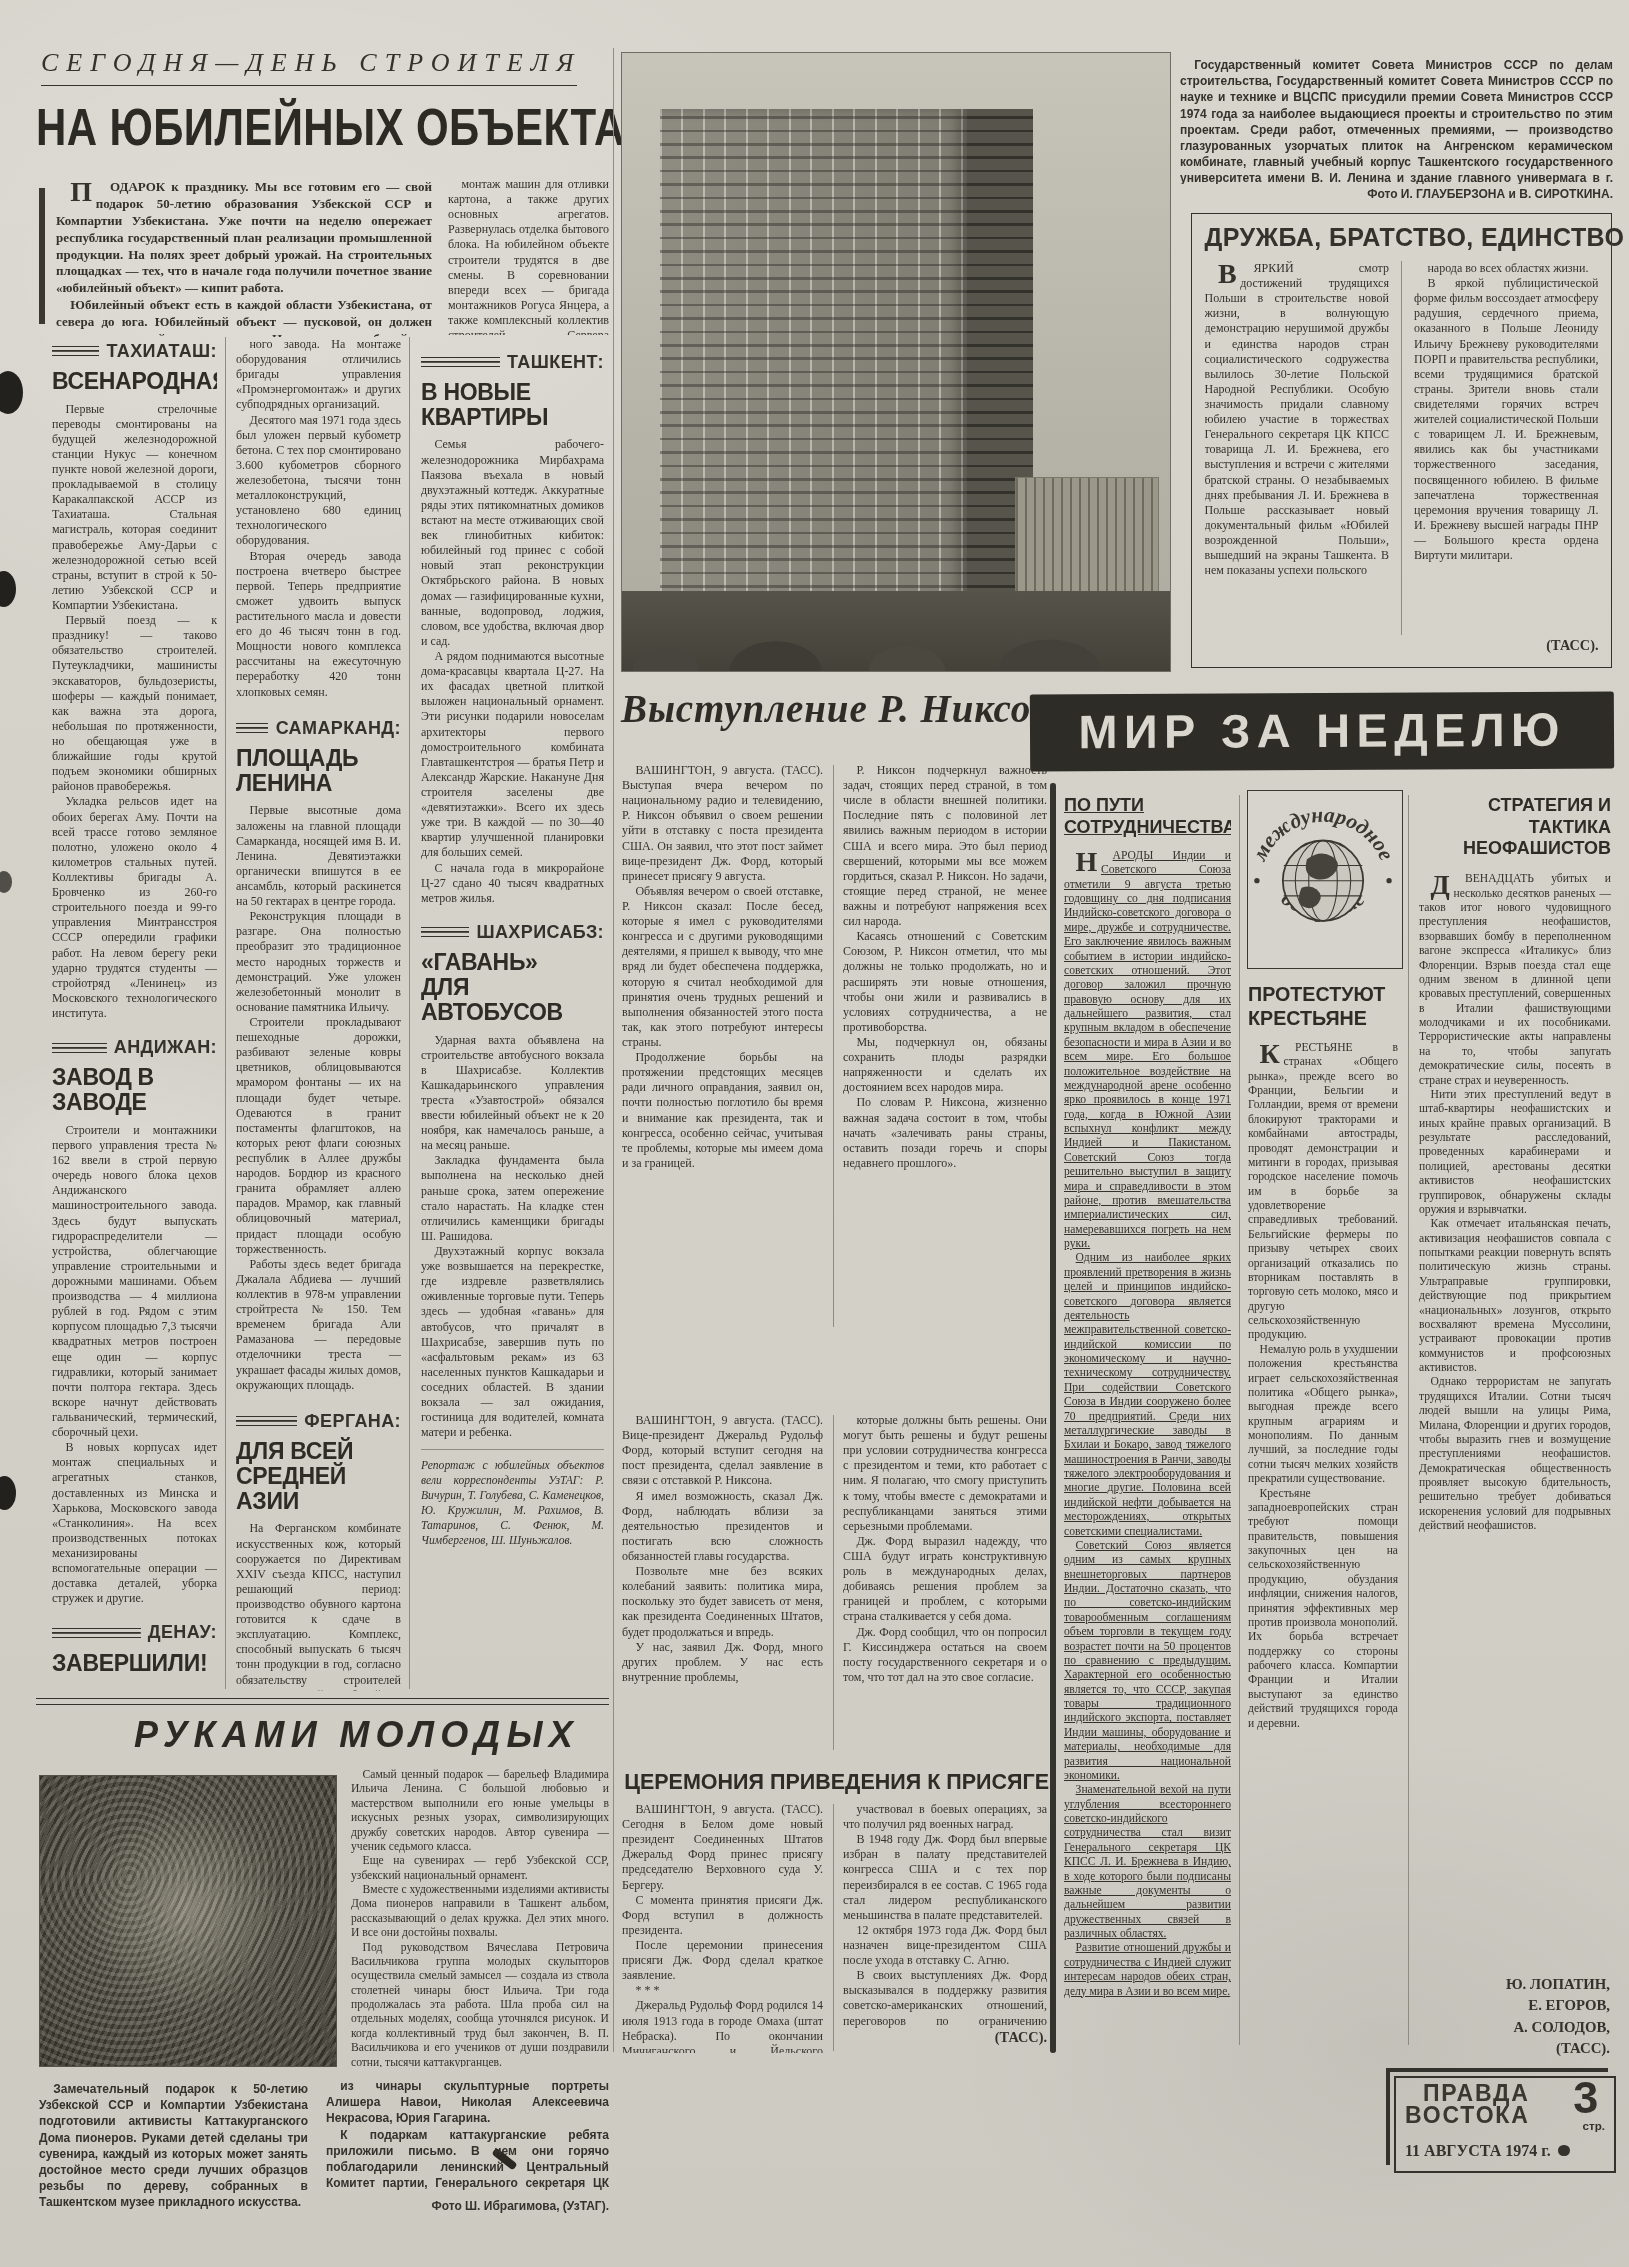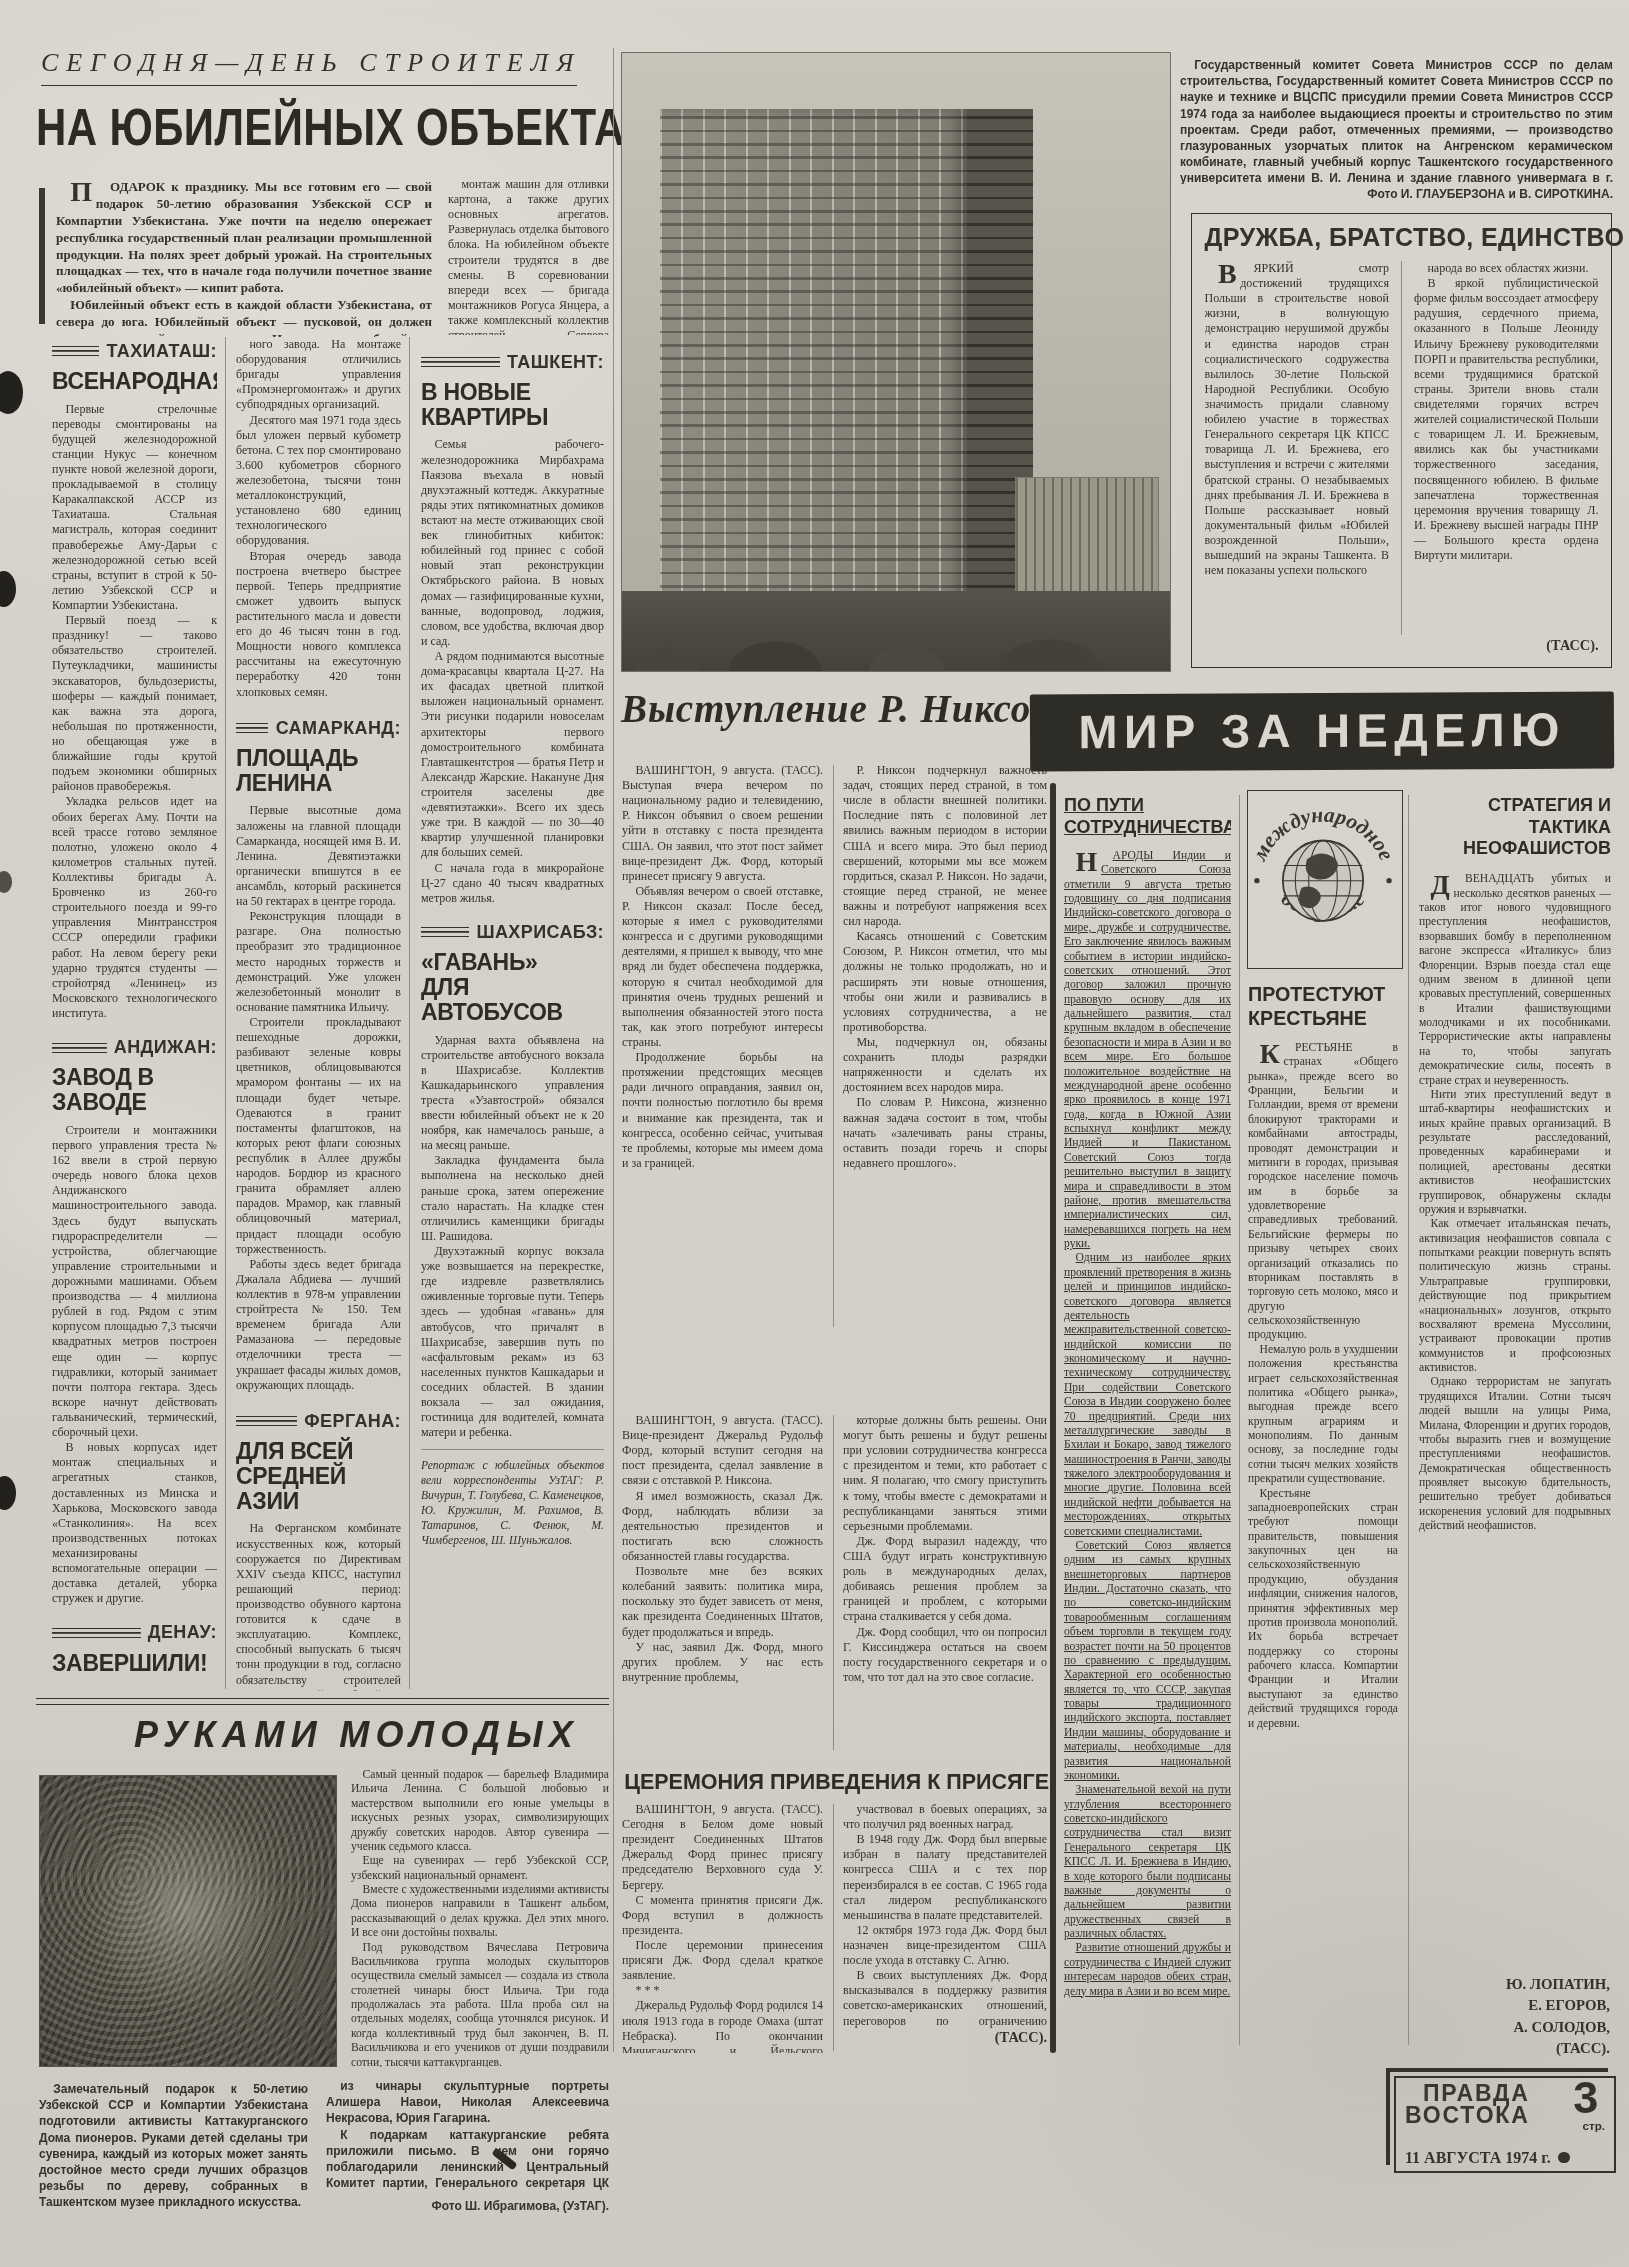--- a/index.html
+++ b/index.html
@@ -73,21 +73,21 @@
     background:radial-gradient(closest-side, rgba(224,218,202,.28), rgba(0,0,0,0));}
   .globe-box{border:1.8px solid #3a3831; background:rgba(255,255,255,.06);}
   .nameplate{border:2.7px solid #34322c; box-sizing:border-box; padding:5.4px 9px 3.6px;}
   .nameplate::before{content:""; position:absolute; left:-9.9px; top:-9.9px; width:100%; height:100%;
     border-left:4.5px solid #34322c; border-top:4.5px solid #34322c; pointer-events:none;}
   .np-row{display:flex; justify-content:space-between; align-items:flex-start;}
   .np-name{font-family:"Liberation Sans",sans-serif; font-weight:bold; font-size:23px; line-height:.95; letter-spacing:1.8px; color:#3a372f; display:flex; flex-direction:column;text-align:right;}
   .np-num{display:flex; flex-direction:column; align-items:center; margin-top:-5.4px;}
   .np-3{font-family:"Liberation Sans",sans-serif; font-weight:bold; font-size:45px; line-height:.9;}
   .np-str{font-family:"Liberation Sans",sans-serif; font-weight:bold; font-size:11.6px;margin-left:16px;}
-  .np-date{font-weight:bold; font-size:16px; margin-top:17px; display:flex; align-items:center; gap:7.2px; white-space:nowrap;}
+  .np-date{font-weight:bold; font-size:16px; margin-top:10px; display:flex; align-items:center; gap:7.2px; white-space:nowrap;}
   .np-dot{width:11.6px; height:11.6px; border-radius:50%; background:#34322c; display:inline-block;}
   .blot{position:absolute; background:#23211d; border-radius:50%;}
   .mark{position:absolute; background:#2a2822; border-radius:3.6px;}
 </style>
 </head>
 <body>
 
 <div class="paper">
 
   <div class="blot abs" style="left:-7.2px;top:371px;width:30px;height:43px;"></div>
@@ -324,21 +324,21 @@
       <circle cx="10" cy="100" r="3" fill="#3a3831"></circle>
       <circle cx="158" cy="100" r="3" fill="#3a3831"></circle>
     </svg>
   </div>
 
   <div class="abs" style="left:1248px;top:983px;width:150px;height:980px;overflow:hidden;">
     <div class="sans-head" style="font-size:19.7px;margin-bottom:10.7px;">ПРОТЕСТУЮТ
 КРЕСТЬЯНЕ</div>
     <div class="txt-sm dc">
         <p>КРЕСТЬЯНЕ в странах «Общего рынка», прежде всего во Франции, Бельгии и Голландии, время от времени блокируют тракторами и комбайнами автострады, проводят демонстрации и митинги в городах, призывая городское население помочь им в борьбе за удовлетворение справедливых требований. Бельгийские фермеры по призыву четырех своих организаций отказались по вторникам поставлять в торговую сеть молоко, мясо и другую сельскохозяйственную продукцию.</p>
-        <p>Немалую роль в ухудшении положения крестьянства играет сельскохозяйственная политика «Общего рынка», выгодная прежде всего крупным аграриям и монополиям. По данным основу, за последние годы сотни тысяч мелких хозяйств прекратили существование.</p>
+        <p>Немалую роль в ухудшении положения крестьянства играет сельскохозяйственная политика «Общего рынка», выгодная прежде всего крупным аграриям и монополиям. По данным лучший, за последние годы сотни тысяч мелких хозяйств прекратили существование.</p>
         <p>Крестьяне западноевропейских стран требуют помощи правительств, повышения закупочных цен на сельскохозяйственную продукцию, обуздания инфляции, снижения налогов, принятия эффективных мер против произвола монополий. Их борьба встречает поддержку со стороны рабочего класса. Компартии Франции и Италии выступают за единство действий трудящихся города и деревни.</p>
       </div>
   </div>
 
   <div class="abs" style="left:1419px;top:795px;width:192px;height:1171px;overflow:hidden;">
     <div class="sans-head" style="text-align:right;margin-bottom:12.5px;">СТРАТЕГИЯ  И  ТАКТИКА
 НЕОФАШИСТОВ</div>
     <div class="txt-sm dc">
         <p>ДВЕНАДЦАТЬ убитых и несколько десятков раненых — таков итог нового чудовищного преступления неофашистов, взорвавших бомбу в переполненном вагоне экспресса «Италикус» близ Флоренции. Взрыв поезда стал еще одним звеном в длинной цепи кровавых преступлений, совершенных в Италии фашиствующими молодчиками и их пособниками. Террористические акты направлены на то, чтобы запугать демократические силы, посеять в стране страх и неуверенность.</p>
         <p>Нити этих преступлений ведут в штаб-квартиры неофашистских и иных крайне правых организаций. В результате расследований, проведенных карабинерами и полицией, арестованы десятки активистов неофашистских группировок, обнаружены склады оружия и взрывчатки.</p>

